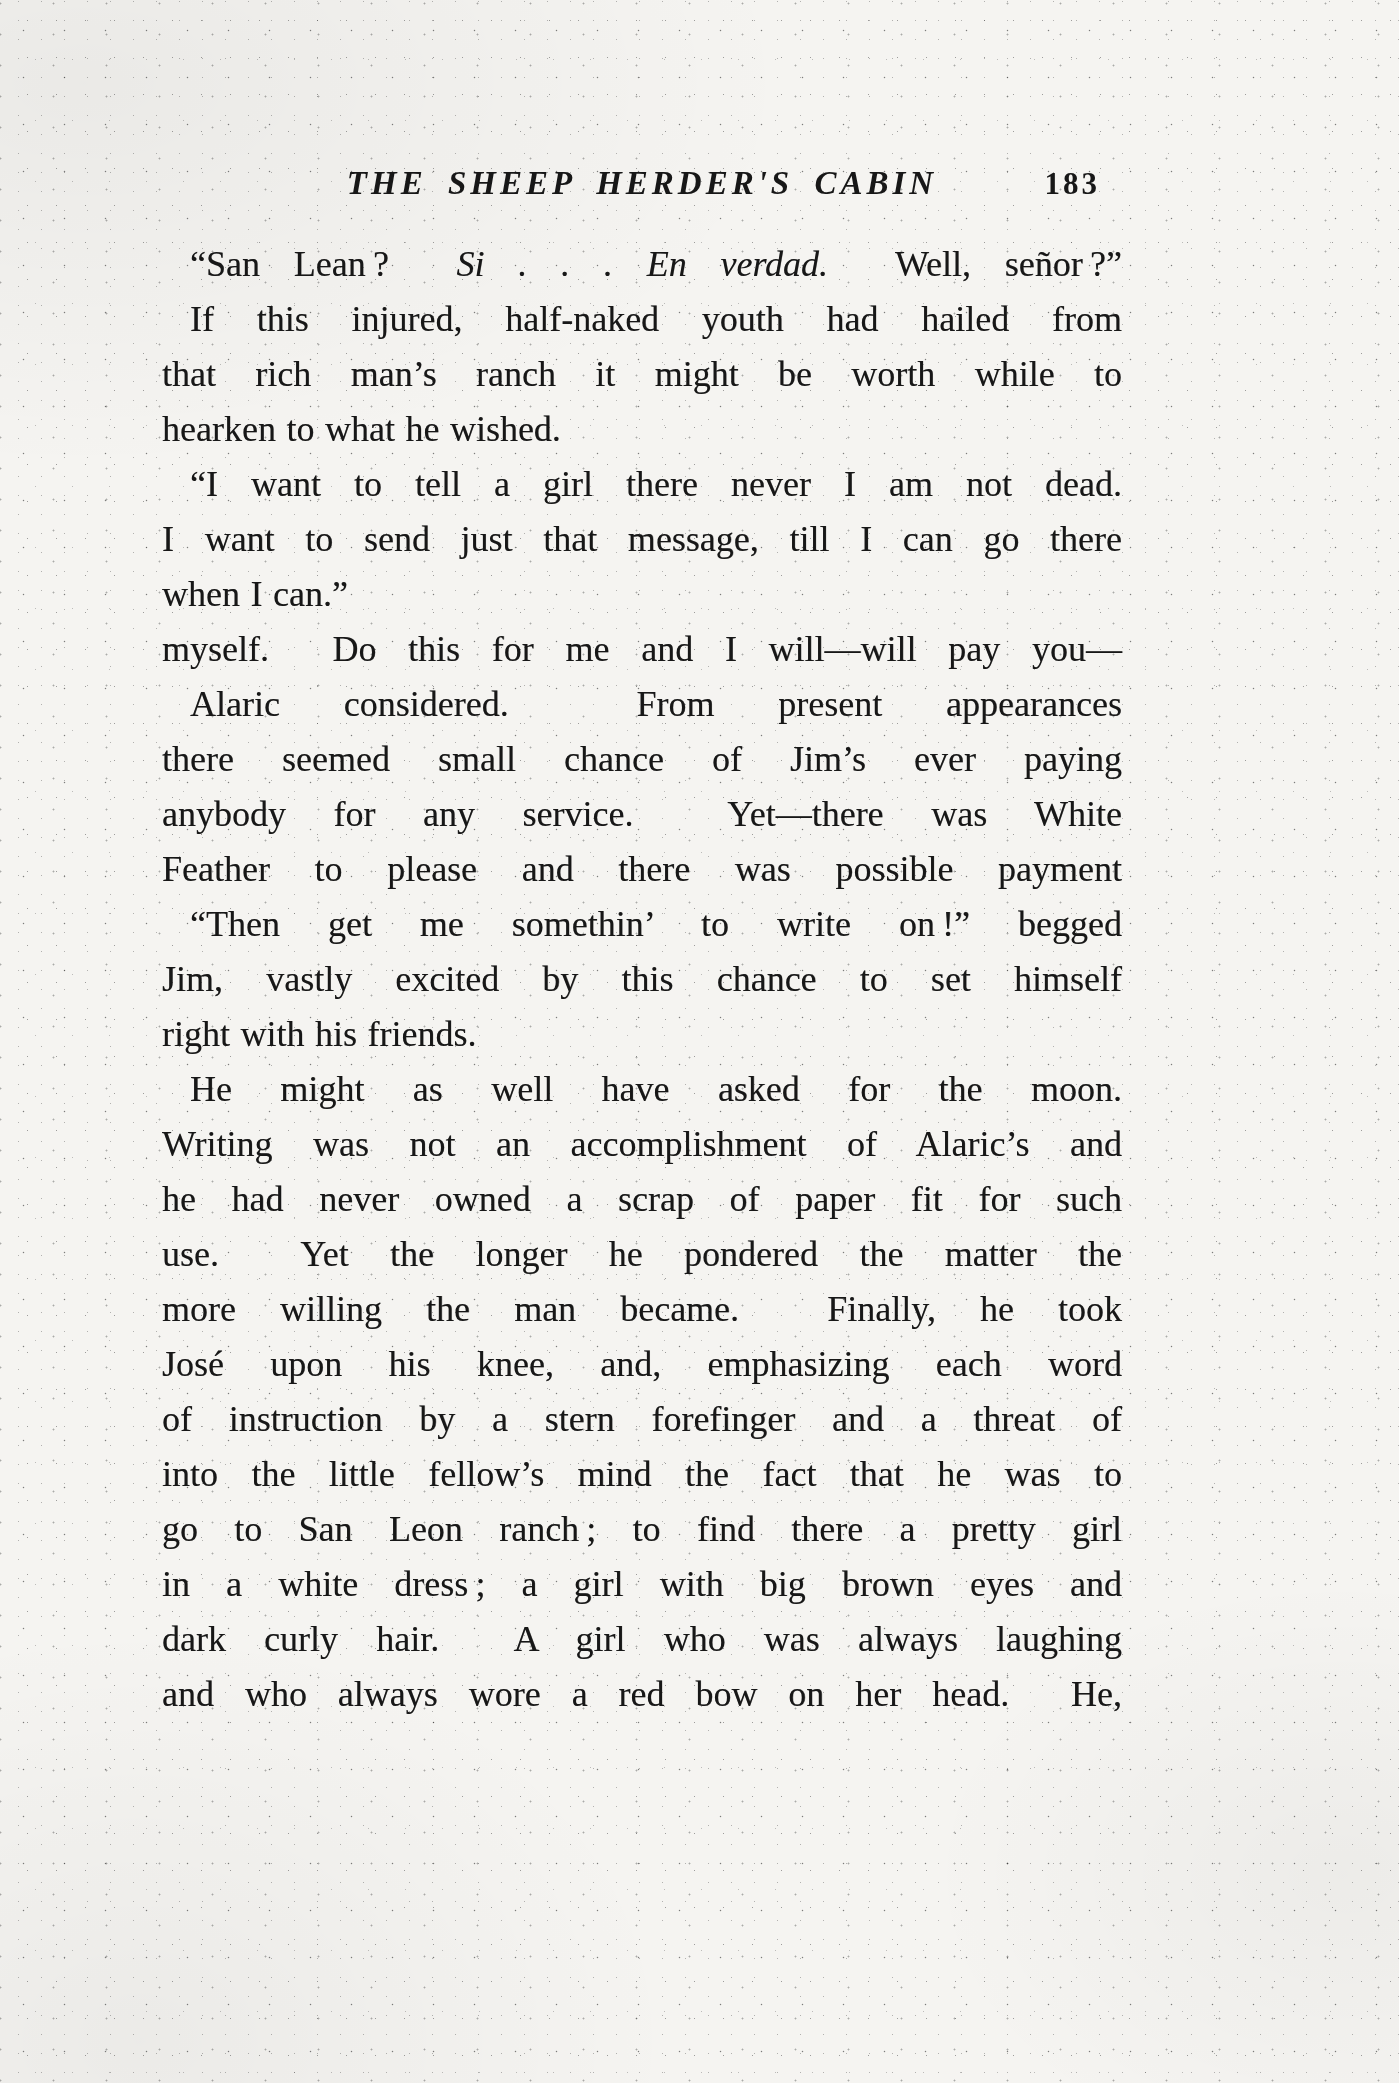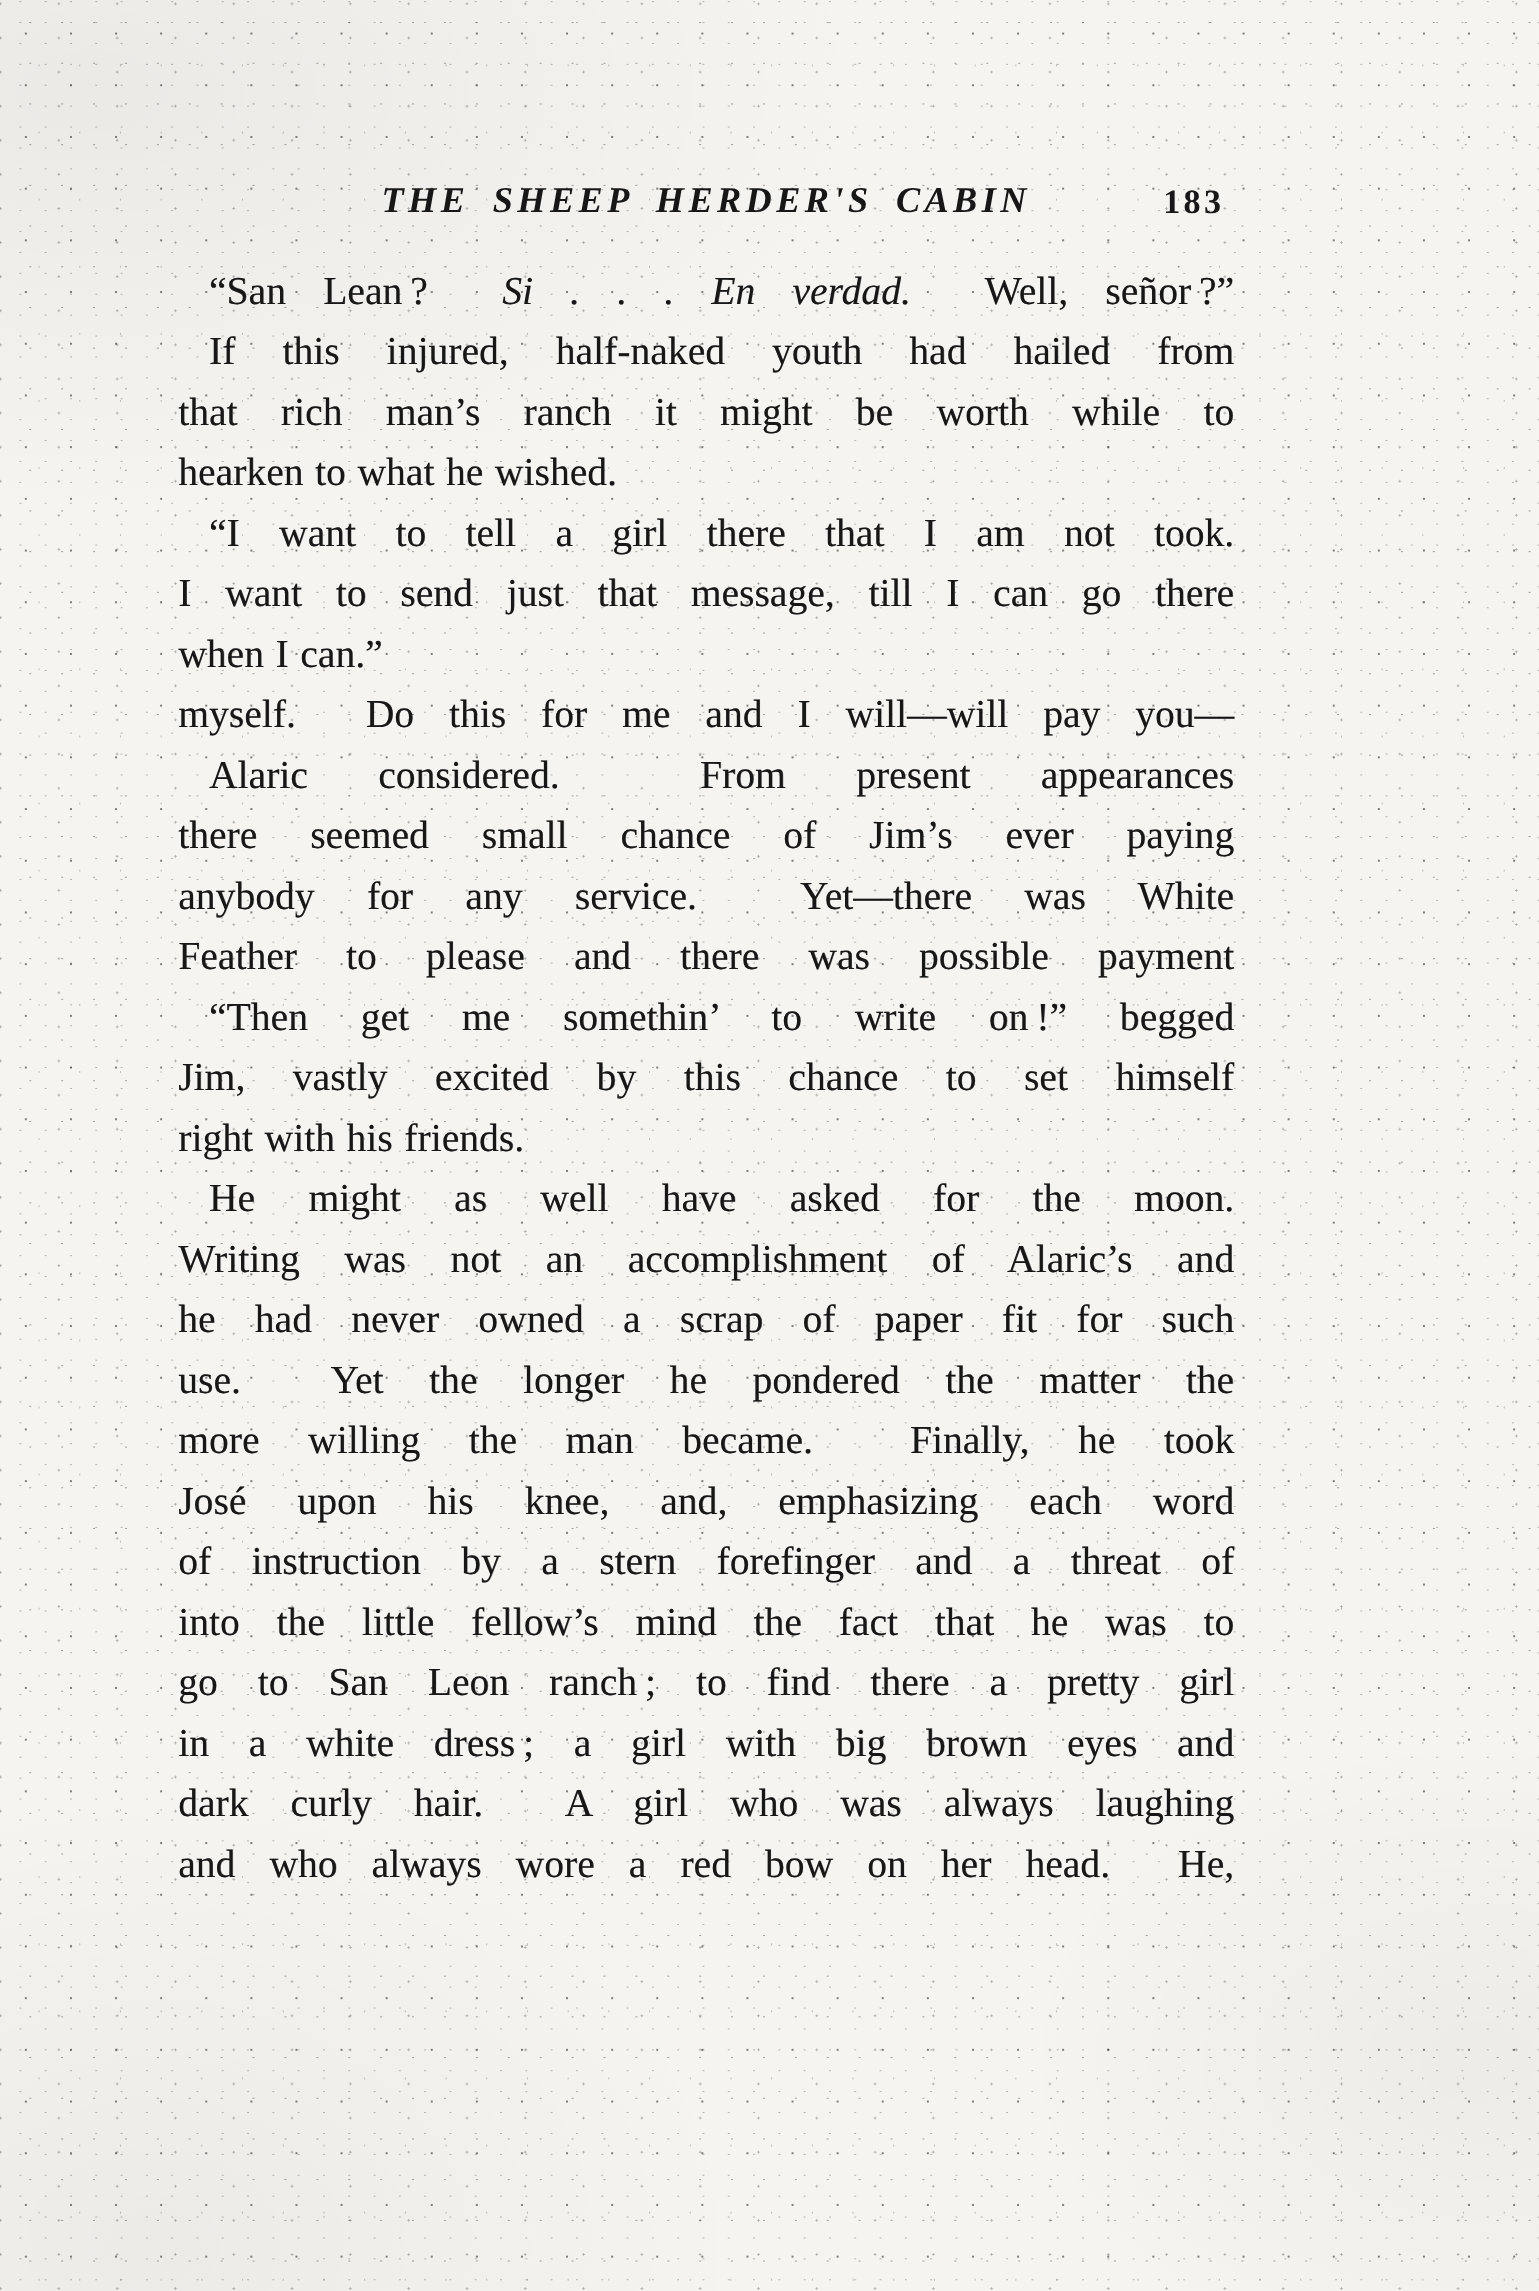--- a/index.html
+++ b/index.html
@@ -45,21 +45,21 @@
     font-style: italic;
     font-weight: bold;
     font-size: 33px;
     line-height: 40px;
     letter-spacing: 4px;
     word-spacing: 9px;
     white-space: nowrap;
   }
   .rh-page {
     position: absolute;
-    right: 9px;
+    right: 22px;
     top: 1px;
     font-style: normal;
     font-weight: bold;
     font-size: 31px;
     letter-spacing: 3px;
     word-spacing: normal;
     margin-left: 28px;
   }
   .body-text {
     margin-top: 34px;
@@ -89,21 +89,21 @@
     <div class="body-text" id="body-text">
         <div class="paragraph">
           <div class="line first jl"><span>“San Lean ?  </span><span class="it">Si . . . En verdad.</span><span>  Well, señor ?”</span></div>
         </div>
         <div class="paragraph">
           <div class="line first jl"><span>If this injured, half-naked youth had hailed from</span></div>
           <div class="line jl"><span>that rich man’s ranch it might be worth while to</span></div>
           <div class="line"><span>hearken to what he wished.</span></div>
         </div>
         <div class="paragraph">
-          <div class="line first jl"><span>“I want to tell a girl there that I am not took.</span></div>
+          <div class="line first jl"><span>“I want to tell a girl there never I am not dead.</span></div>
           <div class="line jl"><span>I want to send just that message, till I can go there</span></div>
           <div class="line"><span>when I can.”</span></div>
           <div class="line jl"><span>myself.  Do this for me and I will—will pay you—</span></div>
         </div>
         <div class="paragraph">
           <div class="line first jl"><span>Alaric considered.  From present appearances</span></div>
           <div class="line jl"><span>there seemed small chance of Jim’s ever paying</span></div>
           <div class="line jl"><span>anybody for any service.  Yet—there was White</span></div>
           <div class="line jl"><span>Feather to please and there was possible payment</span></div>
         </div>

